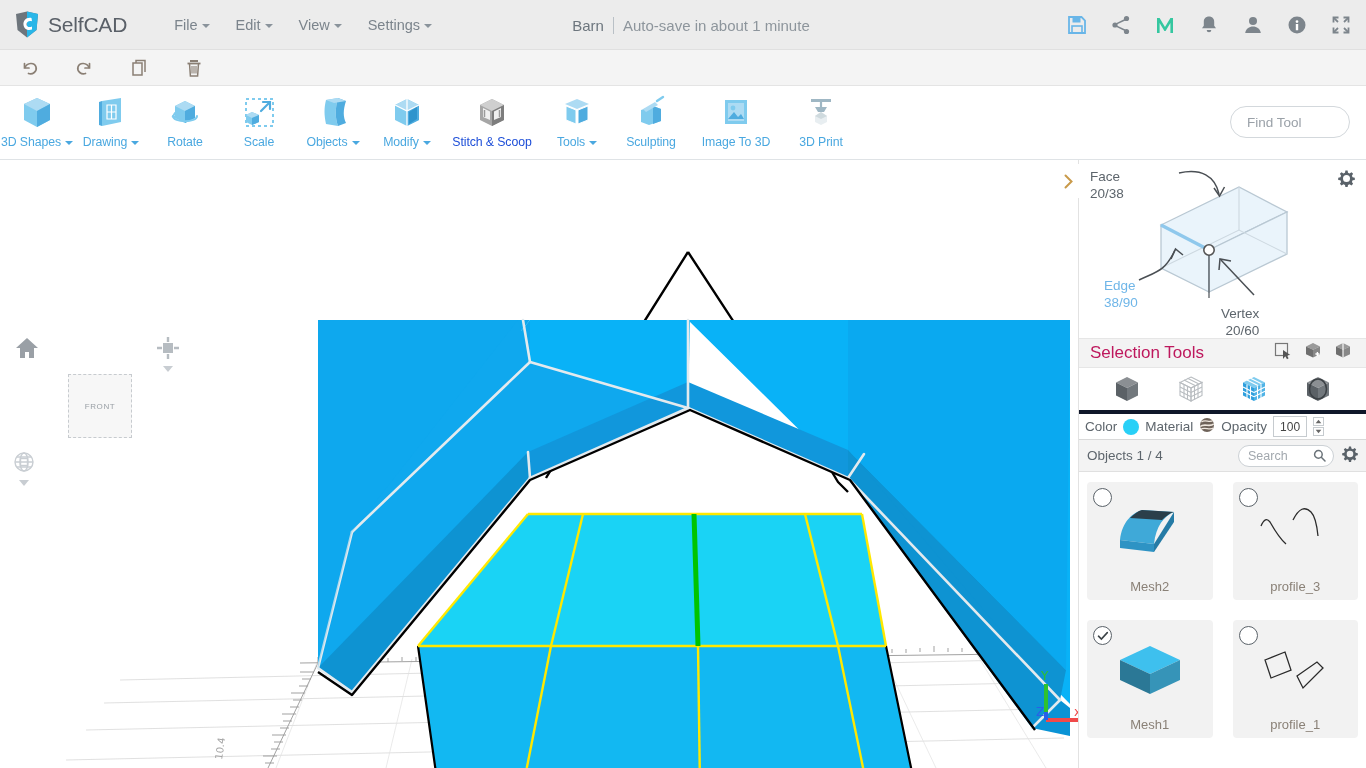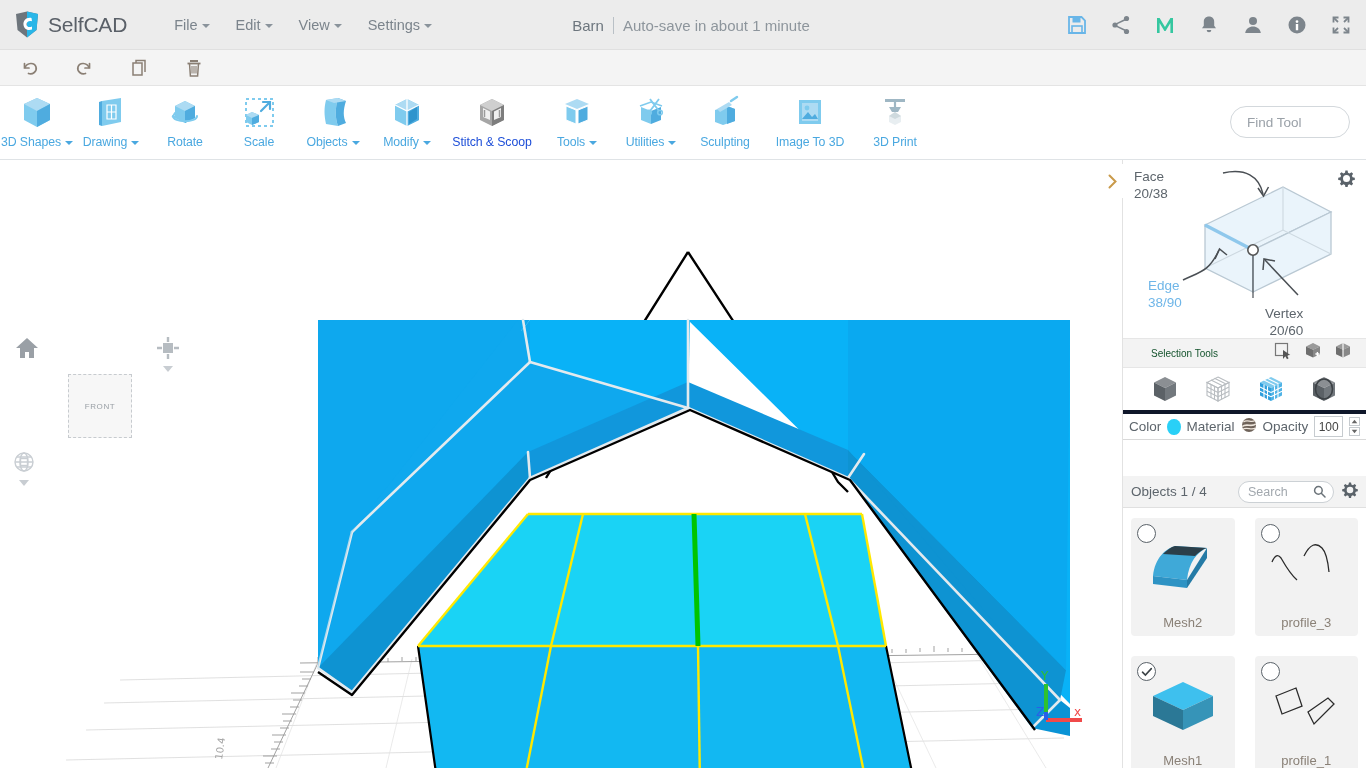--- a/index.html
+++ b/index.html
@@ -112,41 +112,41 @@
   .vp-snap { position: absolute; left: 156px; top: 176px; cursor: pointer; text-align:center;}
   .vp-globe { position: absolute; left: 12px; top: 290px; cursor: pointer; text-align:center;}
   .mini-caret {
     width: 0; height: 0; margin: 2px auto 0;
     border-left: 5px solid transparent; border-right: 5px solid transparent;
     border-top: 6px solid #c8cdd2;
   }
 
   
   .rpanel {
-    position: absolute; right: 0; top: 160px; width: 244px; height: 608px;
+    position: absolute; right: 0; top: 160px; width: 288px; height: 608px;
     background: #fff; border-left: 1px solid #e2e2e2;
   }
   .collapse-tab {
     position: absolute; left: -22px; top: 4px; width: 22px; height: 34px;
     display: flex; align-items: center; justify-content: center;
     cursor: pointer; background: #fff;
   }
   .sel-diagram { position: relative; height: 178px; }
   .gear-top { position: absolute; right: 11px; top: 10px; cursor: pointer; }
   .lbl-face { position: absolute; left: 11px; top: 8px; font-size: 13.5px; color: #5d656c; line-height: 17px;}
   .lbl-edge { position: absolute; left: 25px; top: 117px; font-size: 13.5px; color: #6fb6e8; line-height: 17px;}
   .lbl-vertex { position: absolute; left: 142px; top: 145px; font-size: 13.5px; color: #5d656c; line-height: 17px; text-align:right;}
   .lbl-sub { display: block; }
 
   .seltools-row {
     height: 30px; background: #f3f3f3; border-top: 1px solid #e6e6e6;
     border-bottom: 1px solid #e6e6e6;
     display: flex; align-items: center;
   }
-  .seltools-label { font-size: 10px; color: #14532d; margin-left: 28px; flex: 1; }
+  .seltools-label { font-size: 17px; color: #be185d; margin-left: 11px; flex: 1; }
   .seltools-icons { display: flex; gap: 12px; margin-right: 14px; }
   .mode-row {
     height: 42px; display: flex; align-items: center; justify-content: space-around;
     padding: 0 16px; background: #fff;
   }
   .mode-btn { cursor: pointer; display: flex; }
   .cmo-row {
     height: 30px; display: flex; align-items: center;
     border-top: 4px solid #0f172a; border-bottom: 1px solid #d9d9d9;
     font-size: 13.5px; color: #5d656c; padding: 0 6px; gap: 6px;
@@ -161,21 +161,21 @@
     background: #fff; cursor: text;
   }
   .spinner { display: flex; flex-direction: column; gap: 1px; cursor: pointer; }
   .sp-up, .sp-dn {
     width: 11px; height: 9px; border: 1px solid #c6cbcf; background: #fff;
     display:flex; align-items:center; justify-content:center;
   }
 
   .objects-hdr {
     height: 32px; display: flex; align-items: center;
-    background: #f3f3f3; border-bottom: 1px solid #e0e0e0; padding: 0 8px; margin-top: 36px;
+    background: #f3f3f3; border-bottom: 1px solid #e0e0e0; padding: 0 8px;
   }
   .objects-title { font-size: 13.5px; color: #5d656c; flex: 1; }
   .obj-search {
     width: 96px; height: 22px; border: 1px solid #ccd1d5; border-radius: 11px;
     display: flex; align-items: center; background: #fff; margin-right: 8px;
   }
   .obj-search input {
     flex: 1; border: none; outline: none; background: transparent;
     font-size: 12.5px; color: #555; padding-left: 9px; width: 58px;
     font-family: "Liberation Sans", sans-serif;
@@ -402,33 +402,20 @@
       <span class="tool-ic">
         <svg width="40" height="40" viewBox="0 0 40 40">
             <path d="M20 6 L32 11 L20 16 L8 11 Z" fill="#addbf3"></path>
             <path d="M9 13 L19 17 V31 L9 27 Z" fill="#7fcbee" stroke="#fff" stroke-width="1"></path>
             <path d="M21 17 L31 13 V27 L21 31 Z" fill="#4facdf" stroke="#fff" stroke-width="1"></path>
           </svg>
       </span>
       <span class="tool-lb"><span>Tools</span><i class="caret-d"></i></span>
     </div>
 
-    <div class="tool">
-      <span class="tool-ic">
-        <svg width="40" height="40" viewBox="0 0 40 40">
-            <path d="M10 14 L20 18 V31 L10 27 Z" fill="#7fcbee"></path>
-            <path d="M20 18 L30 14 V27 L20 31 Z" fill="#4facdf"></path>
-            <path d="M9 13 L20 9 L31 13" stroke="#7fcbee" stroke-width="1.6" fill="none"></path>
-            <path d="M19 6 L28 18 M28 6 L19 18" stroke="#7fcbee" stroke-width="1.8" fill="none"></path>
-            <circle cx="18" cy="19.5" r="2.3" fill="none" stroke="#7fcbee" stroke-width="1.6"></circle>
-            <circle cx="29" cy="19.5" r="2.3" fill="none" stroke="#7fcbee" stroke-width="1.6"></circle>
-          </svg>
-      </span>
-      <span class="tool-lb"><span>Utilities</span><i class="caret-d"></i></span>
-    </div>
 
     <div class="tool">
       <span class="tool-ic">
         <svg width="40" height="40" viewBox="0 0 40 40">
             <path d="M10 17 L22 13 L30 16 V28 L18 32 L10 29 Z" fill="#7fcbee"></path>
             <path d="M22 13 L30 16 V28 L22 31 Z" fill="#4facdf"></path>
             <path d="M12 16 L24 9 L27 12 L15 19 Z" fill="#addbf3"></path>
             <path d="M26 8 L32 4" stroke="#7fcbee" stroke-width="2.4" stroke-linecap="round"></path>
           </svg>
       </span>

